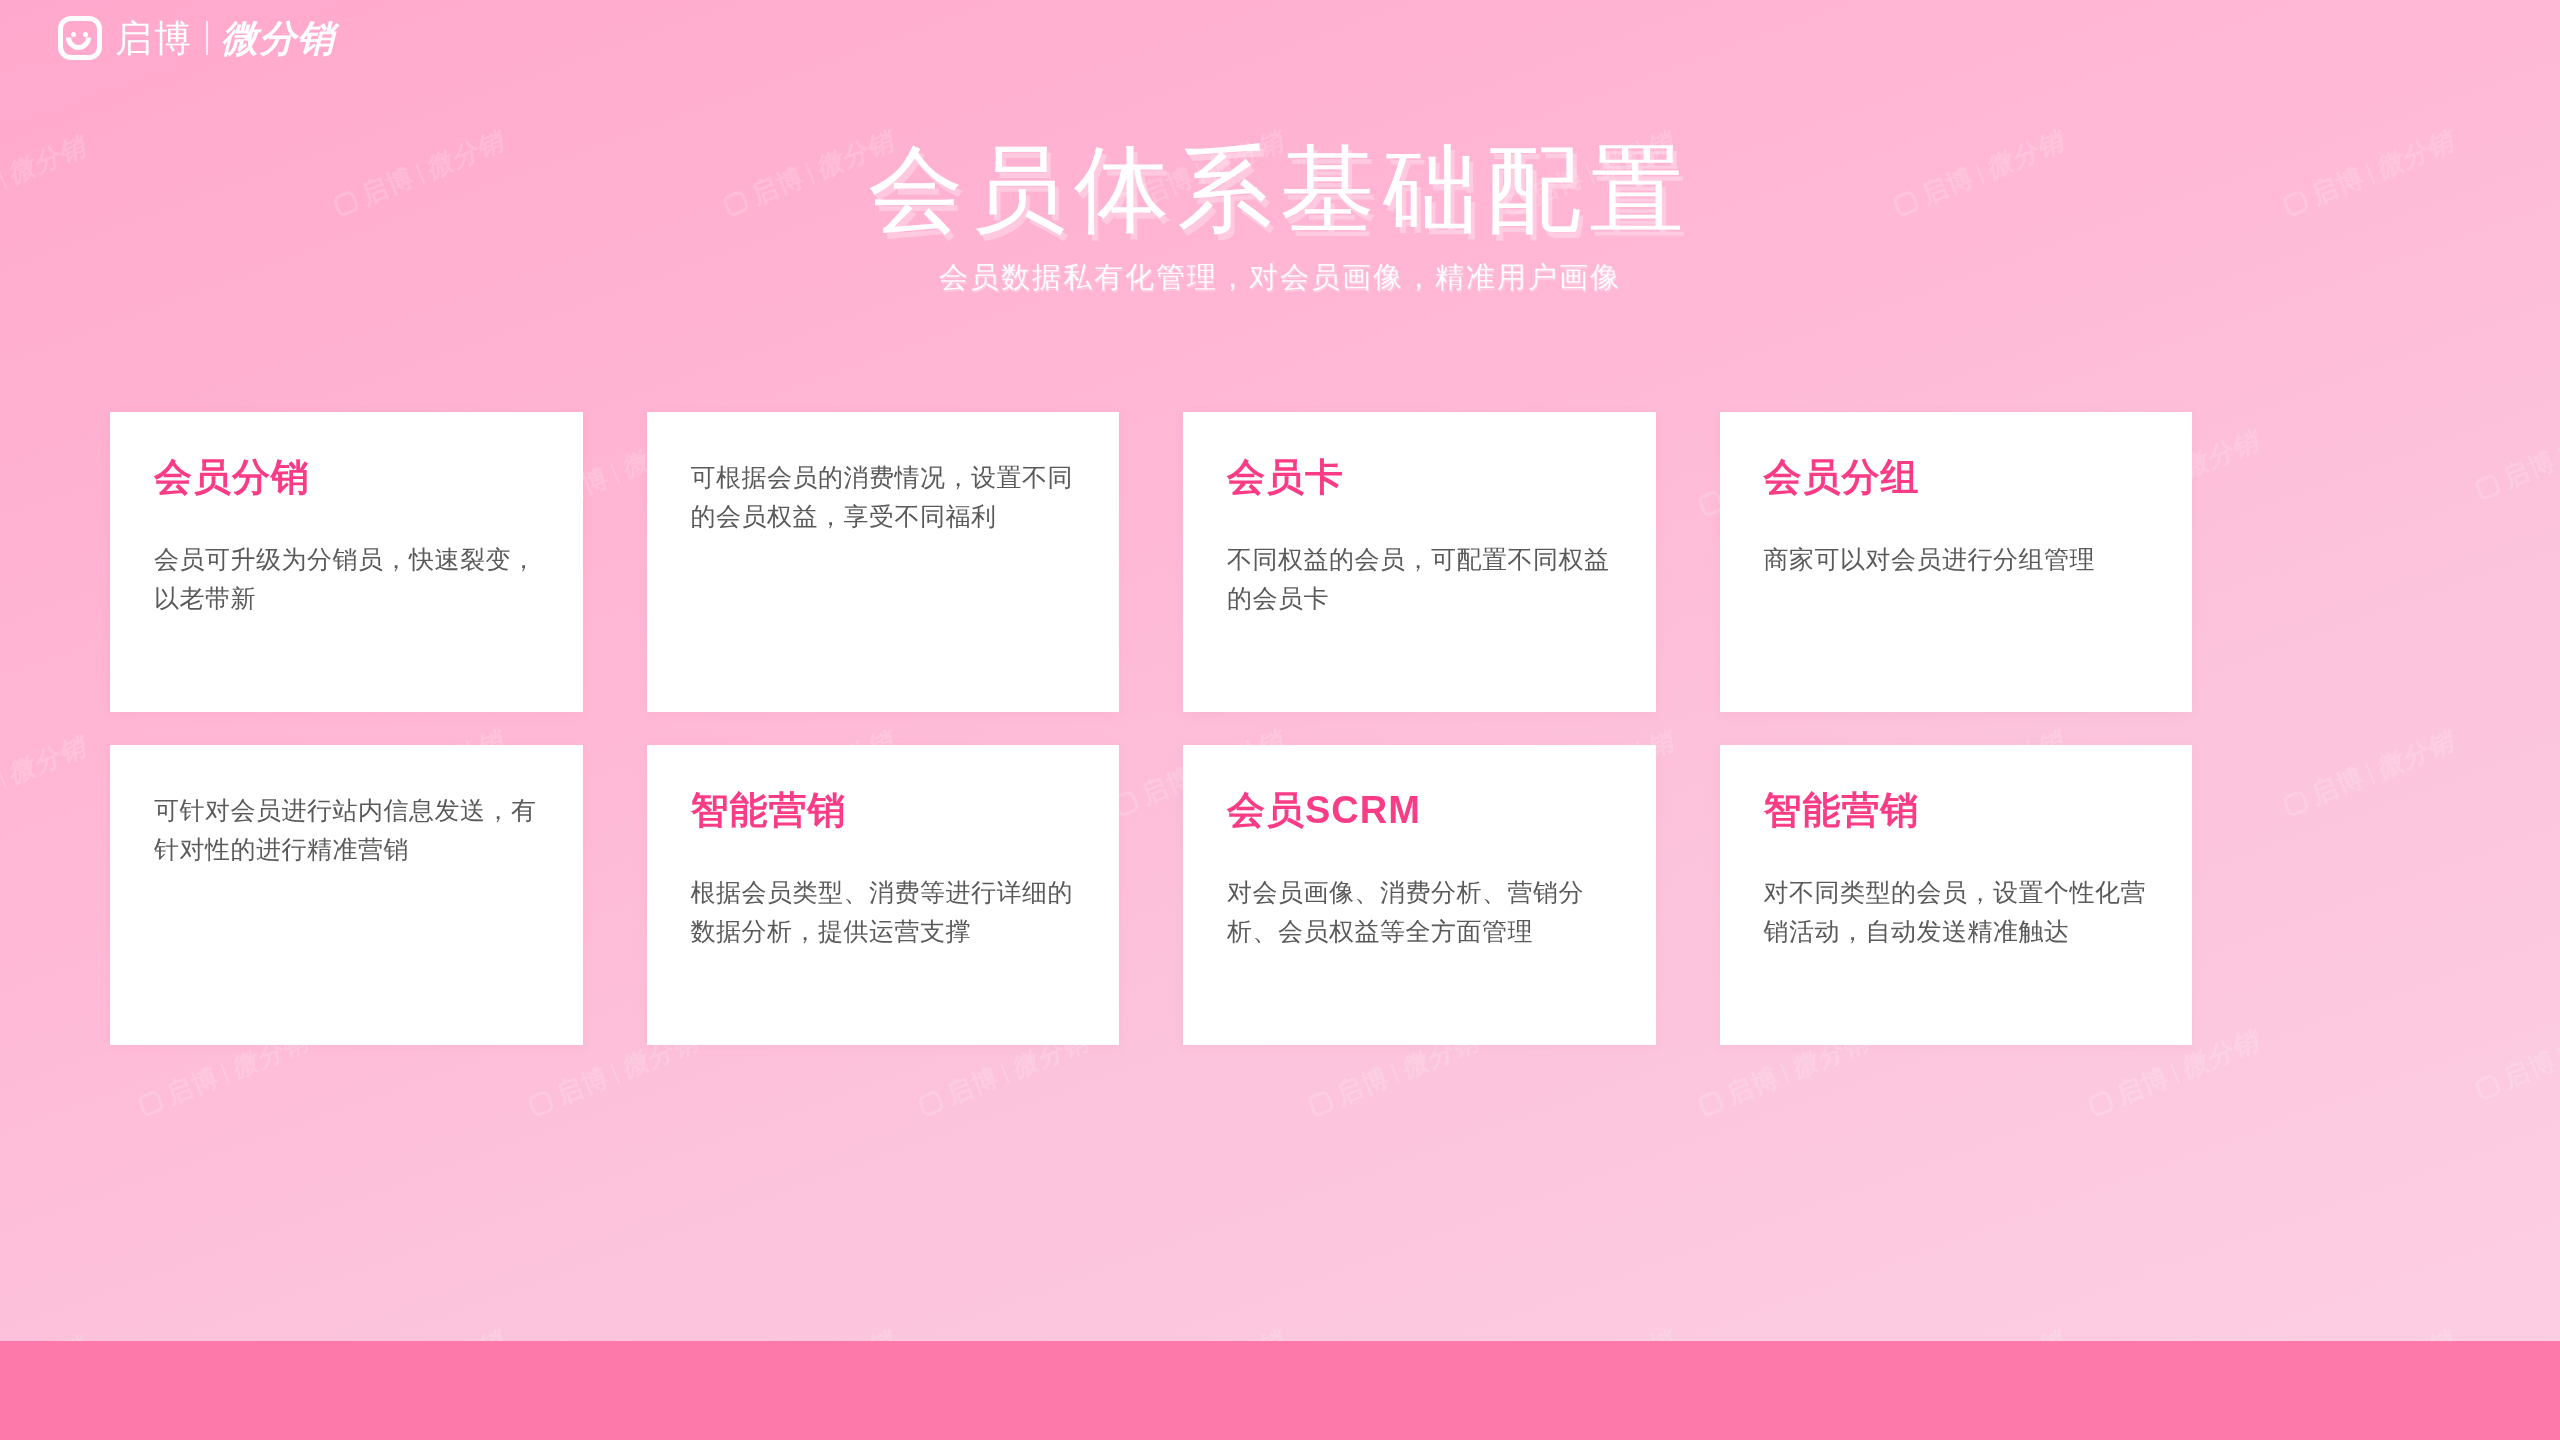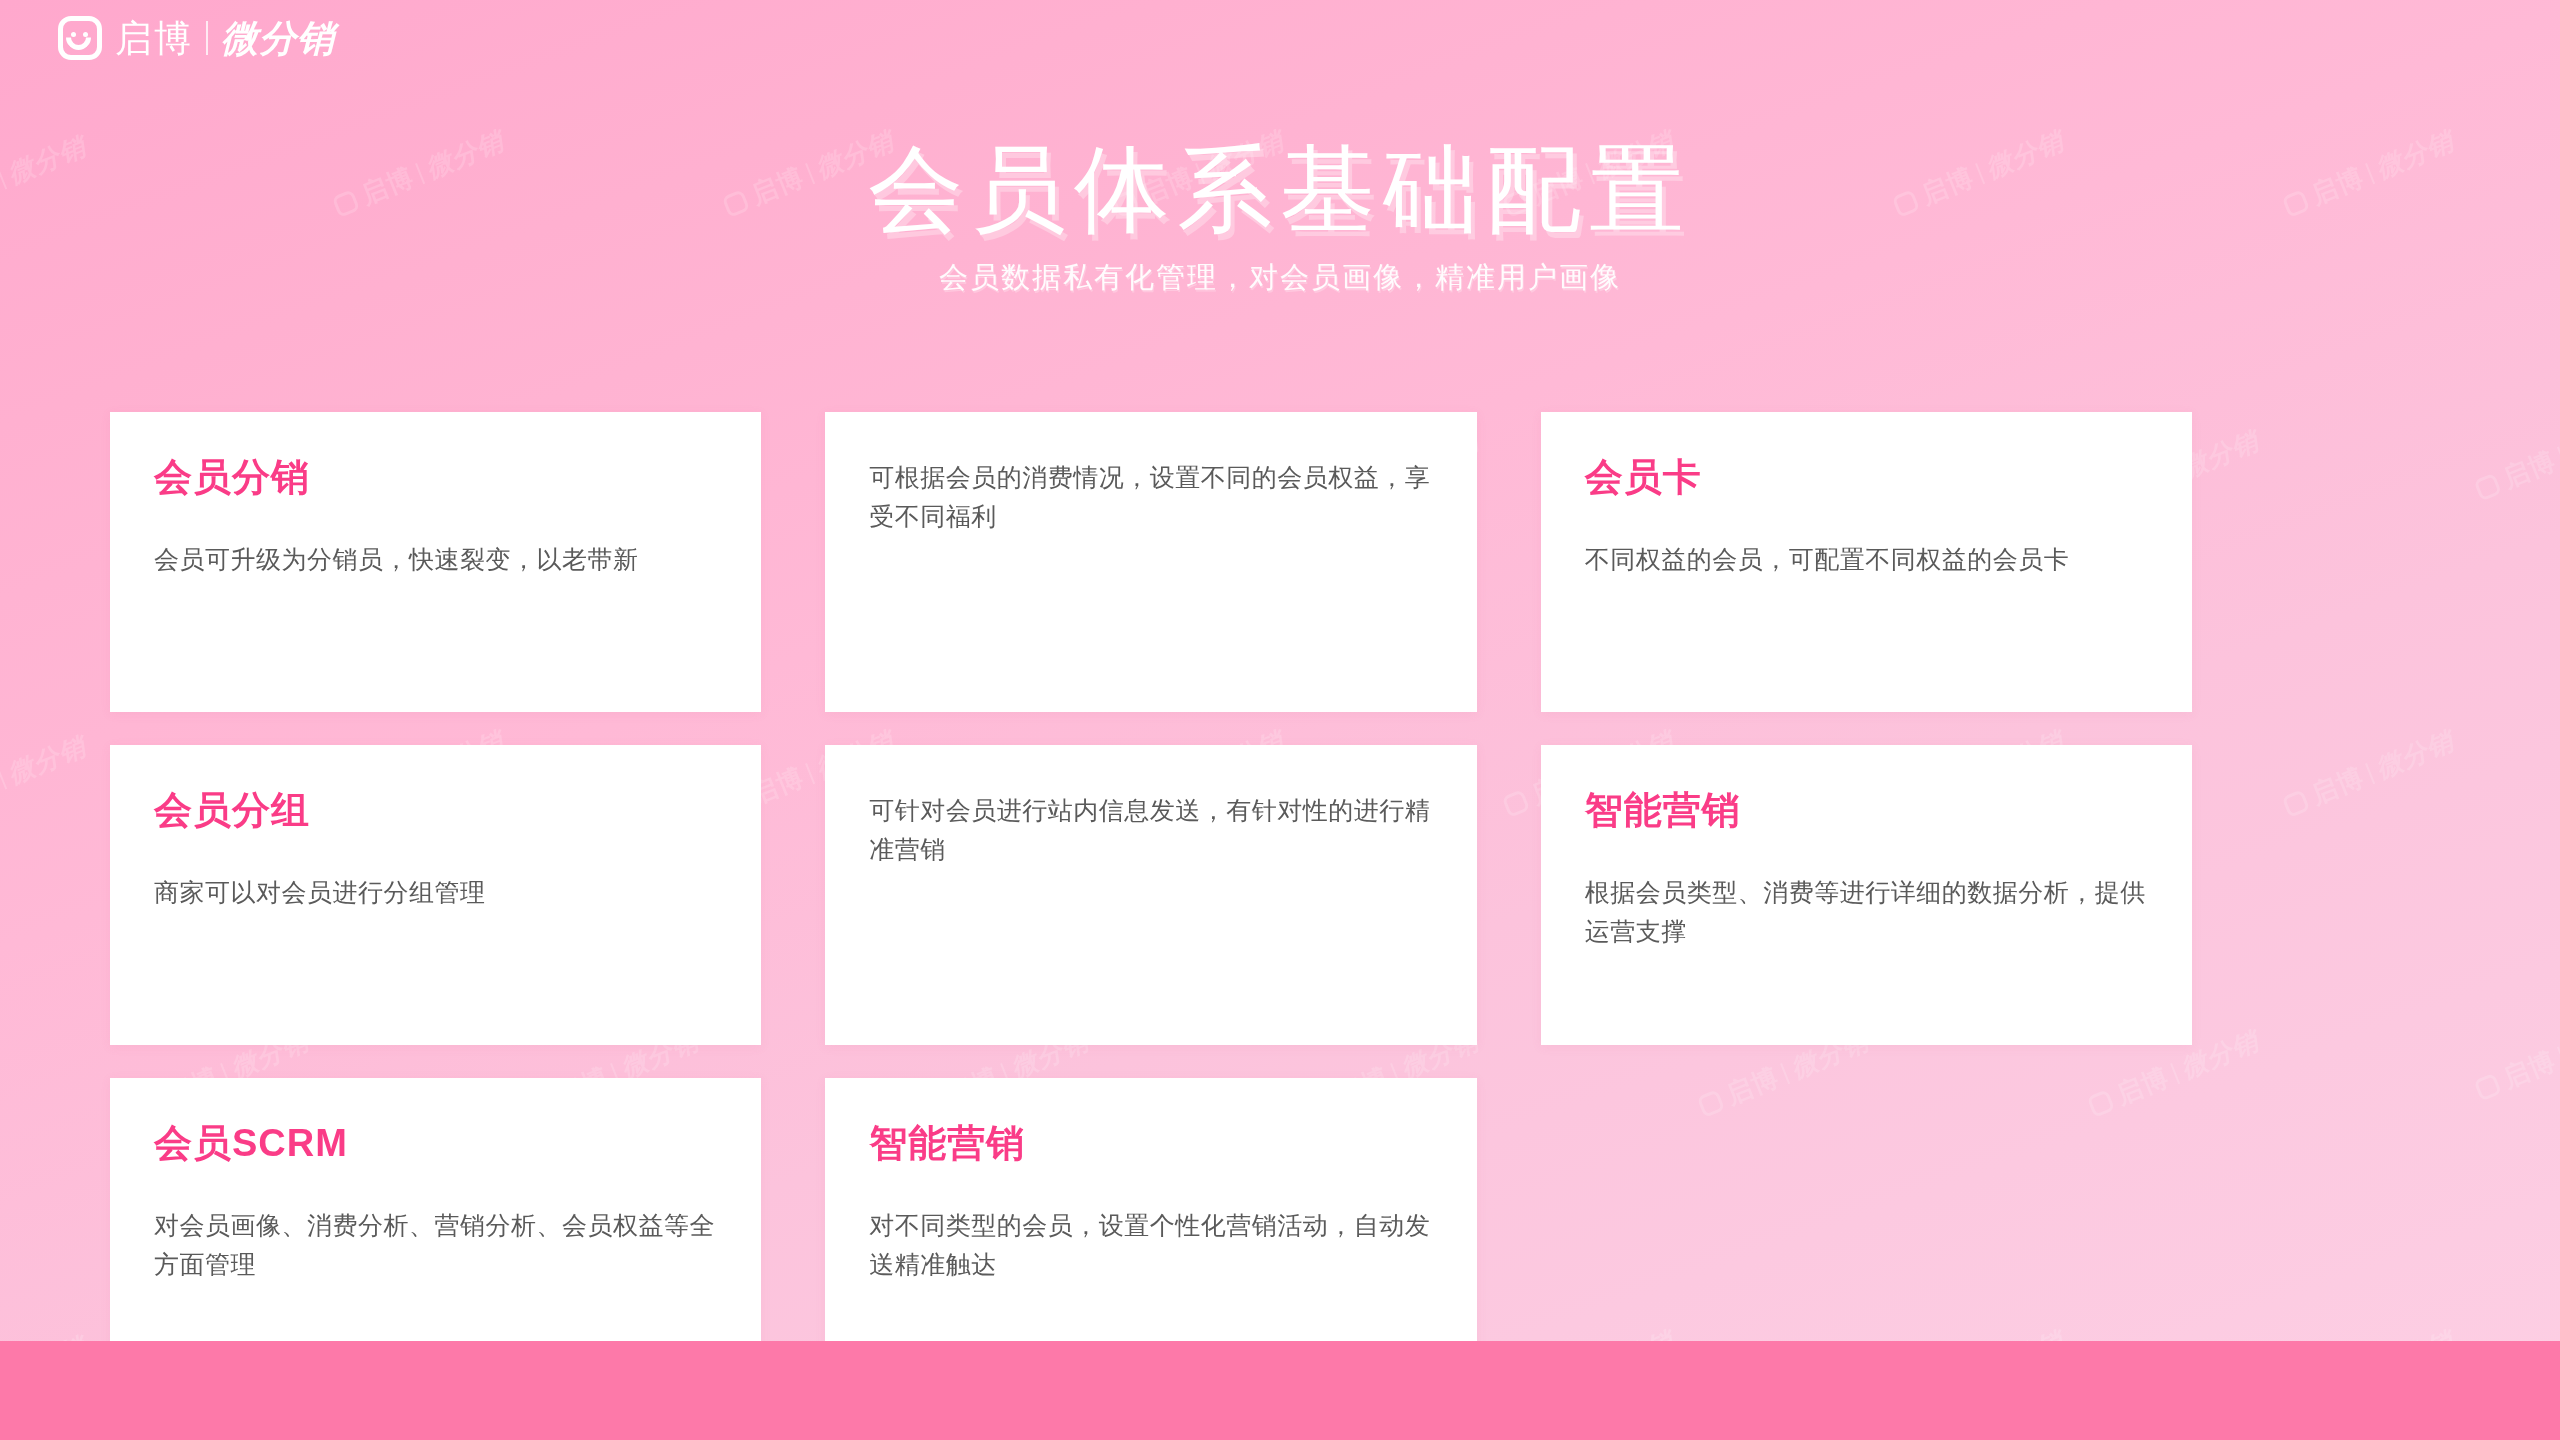--- a/index.html
+++ b/index.html
@@ -136,21 +136,21 @@
     text-shadow: 1px 2px 0 rgba(255,255,255,0.25);
   }
 
   
   .cards {
     position: absolute;
     left: 110px;
     top: 412px;
     width: 2082px;
     display: grid;
-    grid-template-columns: repeat(3, 1fr);
+    grid-template-columns: repeat(4, 1fr);
     grid-auto-rows: 300px;
     column-gap: 64px;
     row-gap: 33px;
     z-index: 3;
   }
   .card {
     background: #ffffff;
     padding: 46px 44px 0 44px;
     box-shadow: 0 2px 10px rgba(210,90,140,0.08);
   }

